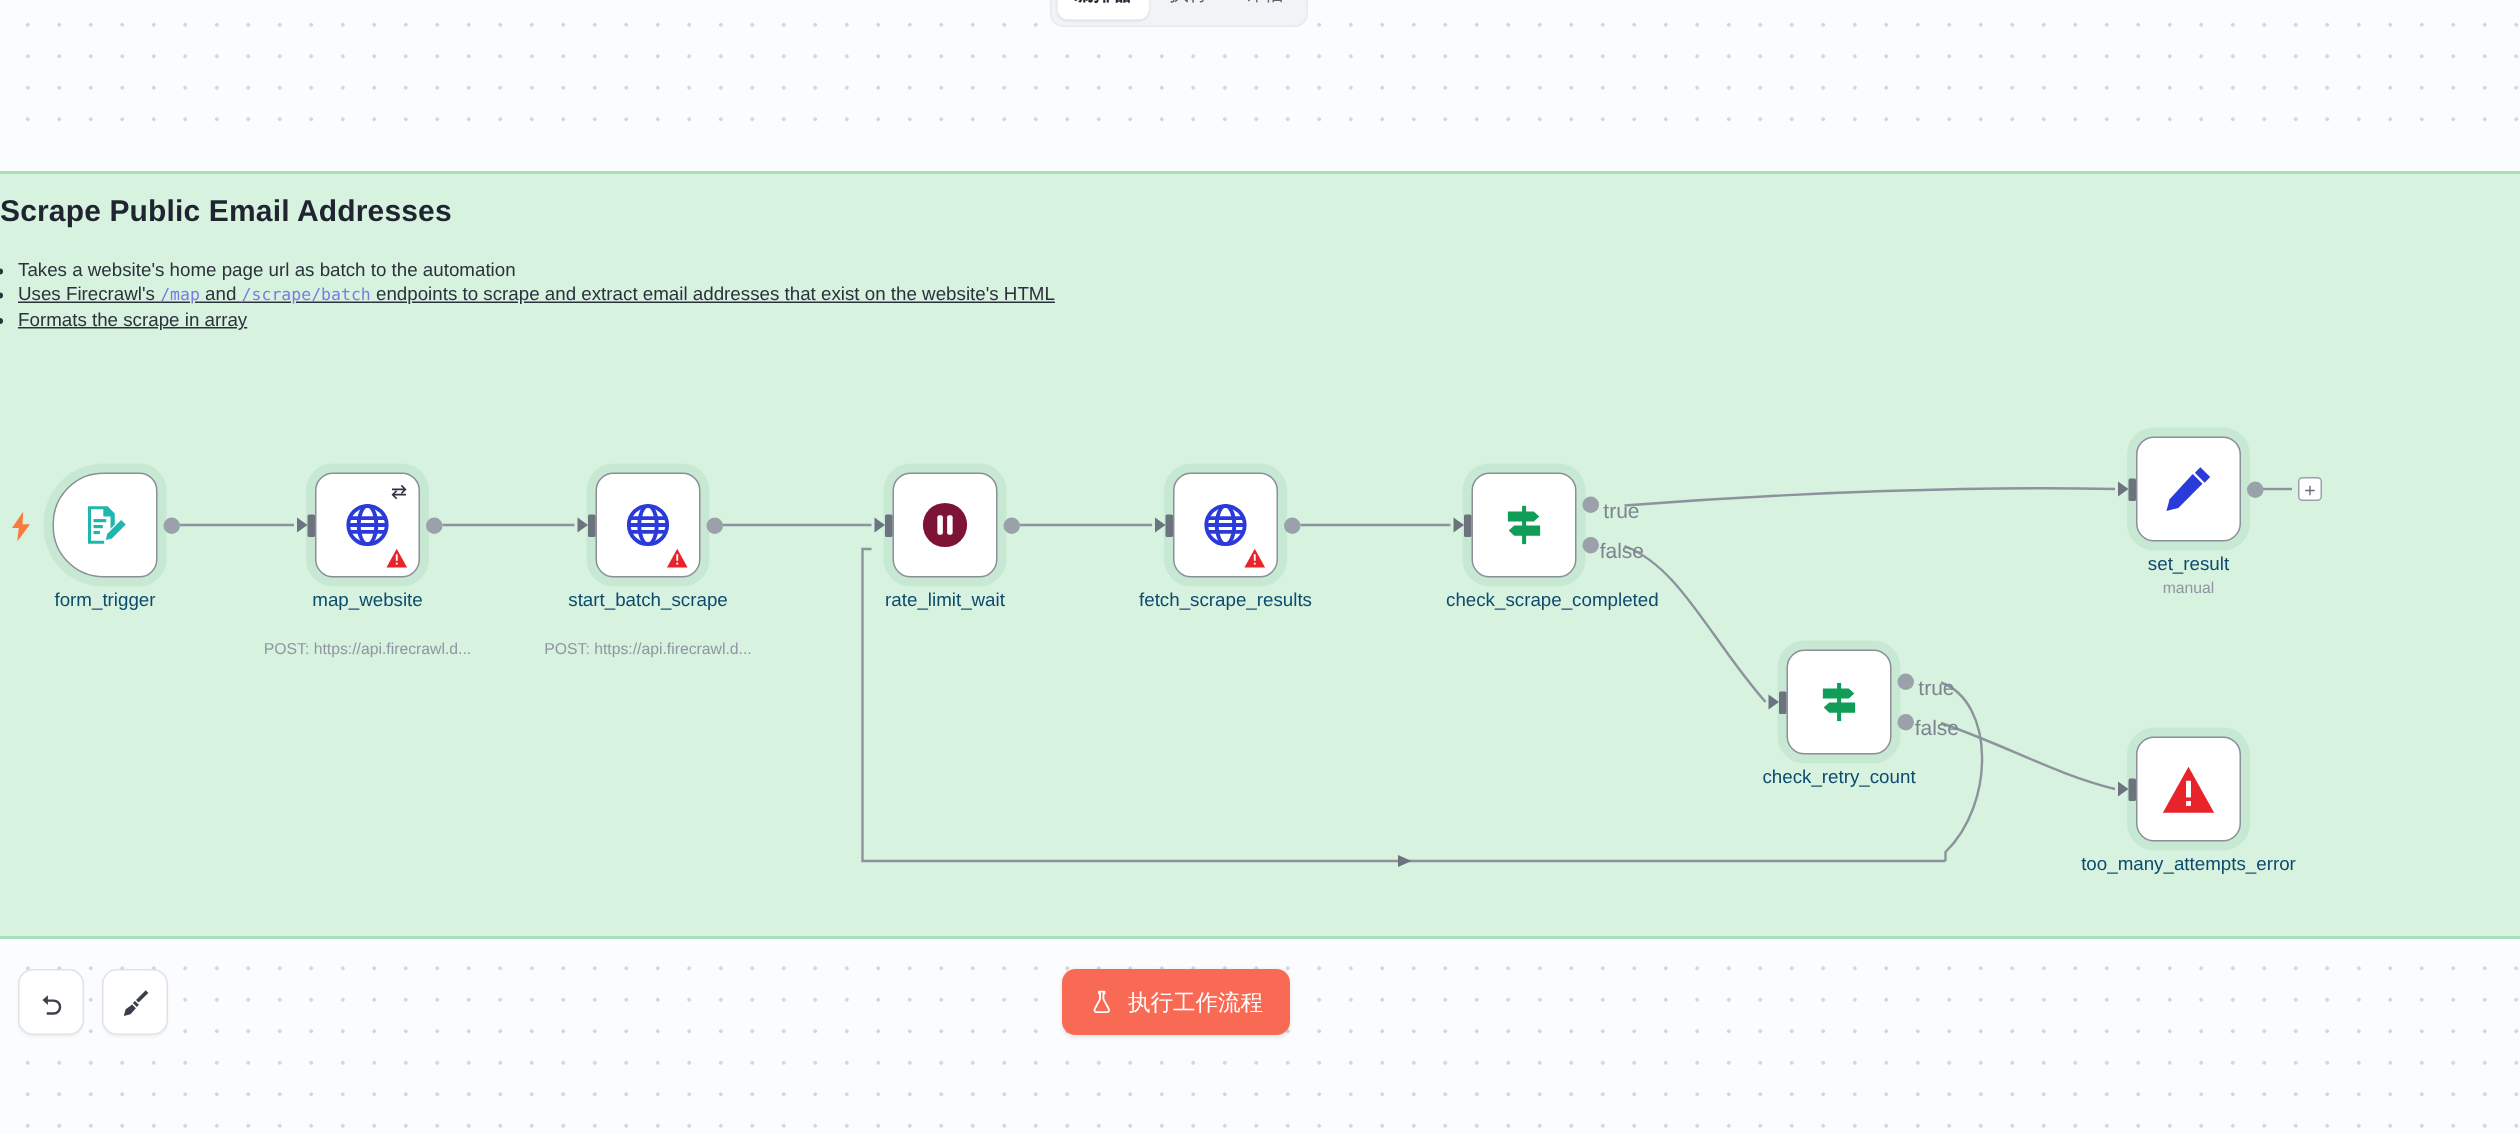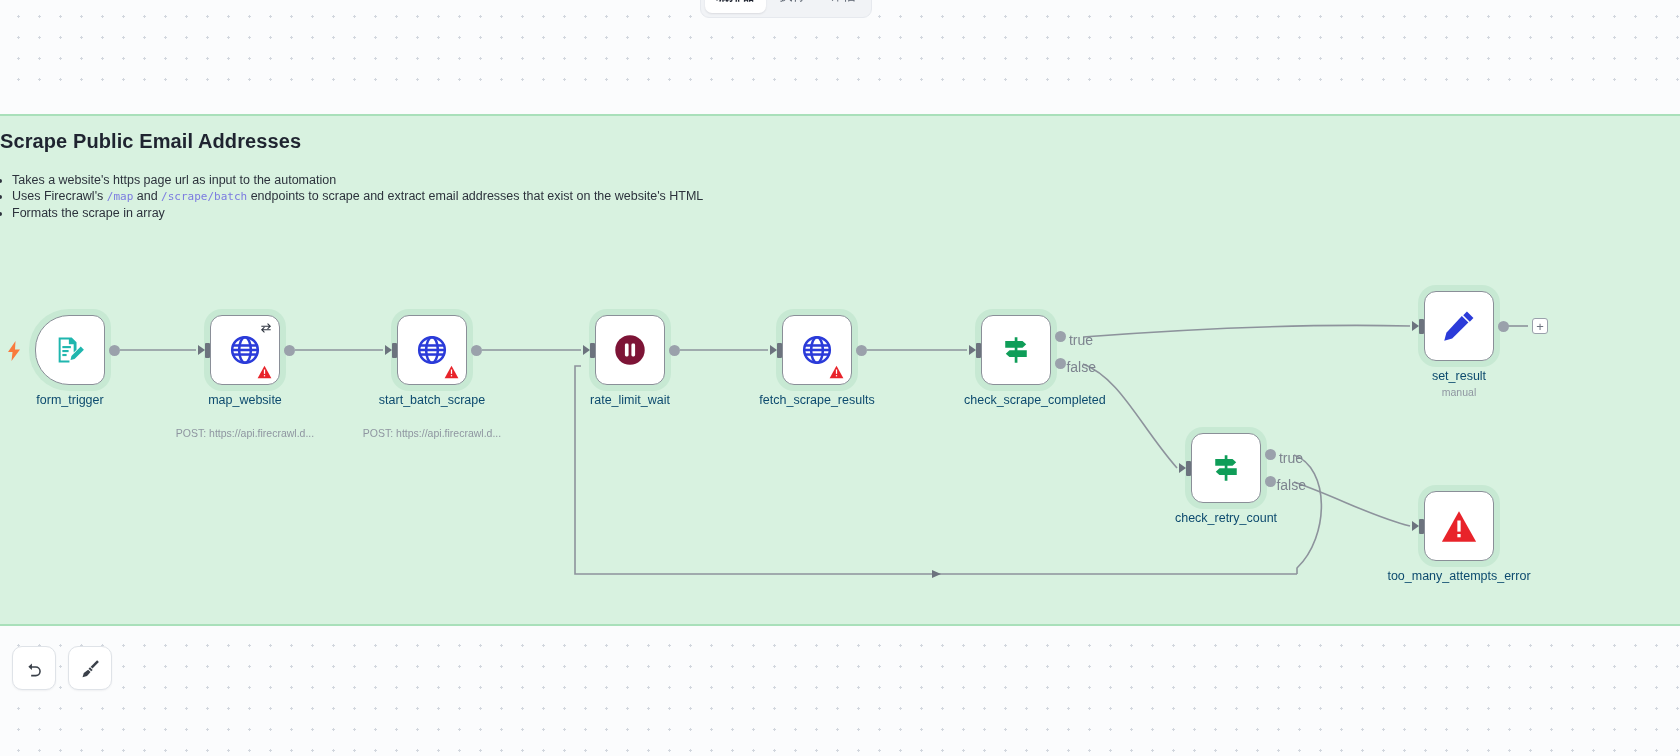--- a/index.html
+++ b/index.html
@@ -61,21 +61,21 @@
   #panel-desc { position: absolute; left: 12px; top: 56px; }
   #panel-desc li {
     list-style: disc;
     margin-left: 0px;
     font-size: 12.5px;
     color: #2c323c;
     line-height: 16px;
     margin-bottom: 0px;
     white-space: nowrap;
   }
-  #panel-desc li + li { margin-top: 0px; }
+  #panel-desc li + li { margin-top: 0px; text-decoration: underline; }
   code.inline {
     font-family: "DejaVu Sans Mono", monospace;
     font-size: 11px;
     color: #7b7be0;
     background: transparent;
   }
 
   
   .node {
     position: absolute;
@@ -209,21 +209,21 @@
     <div class="tab">执行</div>
     <div class="tab">评估</div>
   </div>
 
   <div id="panel">
 
     <div id="panel-title">Scrape Public Email Addresses</div>
 
     <ul id="panel-desc">
       <li>
-        <span>Takes a website's https page url as input to the automation</span>
+        <span>Takes a website's home page url as batch to the automation</span>
       </li>
       <li>
         <span>Uses Firecrawl's </span><code class="inline">/map</code><span> and </span><code class="inline">/scrape/batch</code><span> endpoints to scrape and extract email addresses that exist on the website's HTML</span>
       </li>
       <li>
         <span>Formats the scrape in array</span>
       </li>
     </ul>
 
     <svg id="edges">
@@ -463,14 +463,20 @@
     </svg>
   </div>
   <div class="sqbtn" style="left:68px; top:646px;">
     <svg width="21" height="21" viewBox="0 0 24 24">
       <path d="M19.6 2.5l2 2-7.4 7.4-2-2z" fill="#3a4049"></path>
       <path d="M11.4 10.6l3 3-1.6 1.6-3-3z" fill="#3a4049"></path>
       <path d="M9.3 13.3l2.8 2.8-4.1 4.6-5.1 1.3 1.4-5z" fill="#3a4049"></path>
     </svg>
   </div>
 
+  <div id="run-btn">
+    <svg width="17" height="18" viewBox="0 0 24 24">
+      <path d="M9.4 2.2h5.2v1.7h-1v5.4l5 9.3a2 2 0 01-1.8 3H7.2a2 2 0 01-1.8-3l5-9.3V3.9h-1z" fill="none" stroke="#fff" stroke-width="1.7" stroke-linejoin="round"></path>
+    </svg>
+    <span>执行工作流程</span>
+  </div>
 
 </div>
 
 </body></html>

